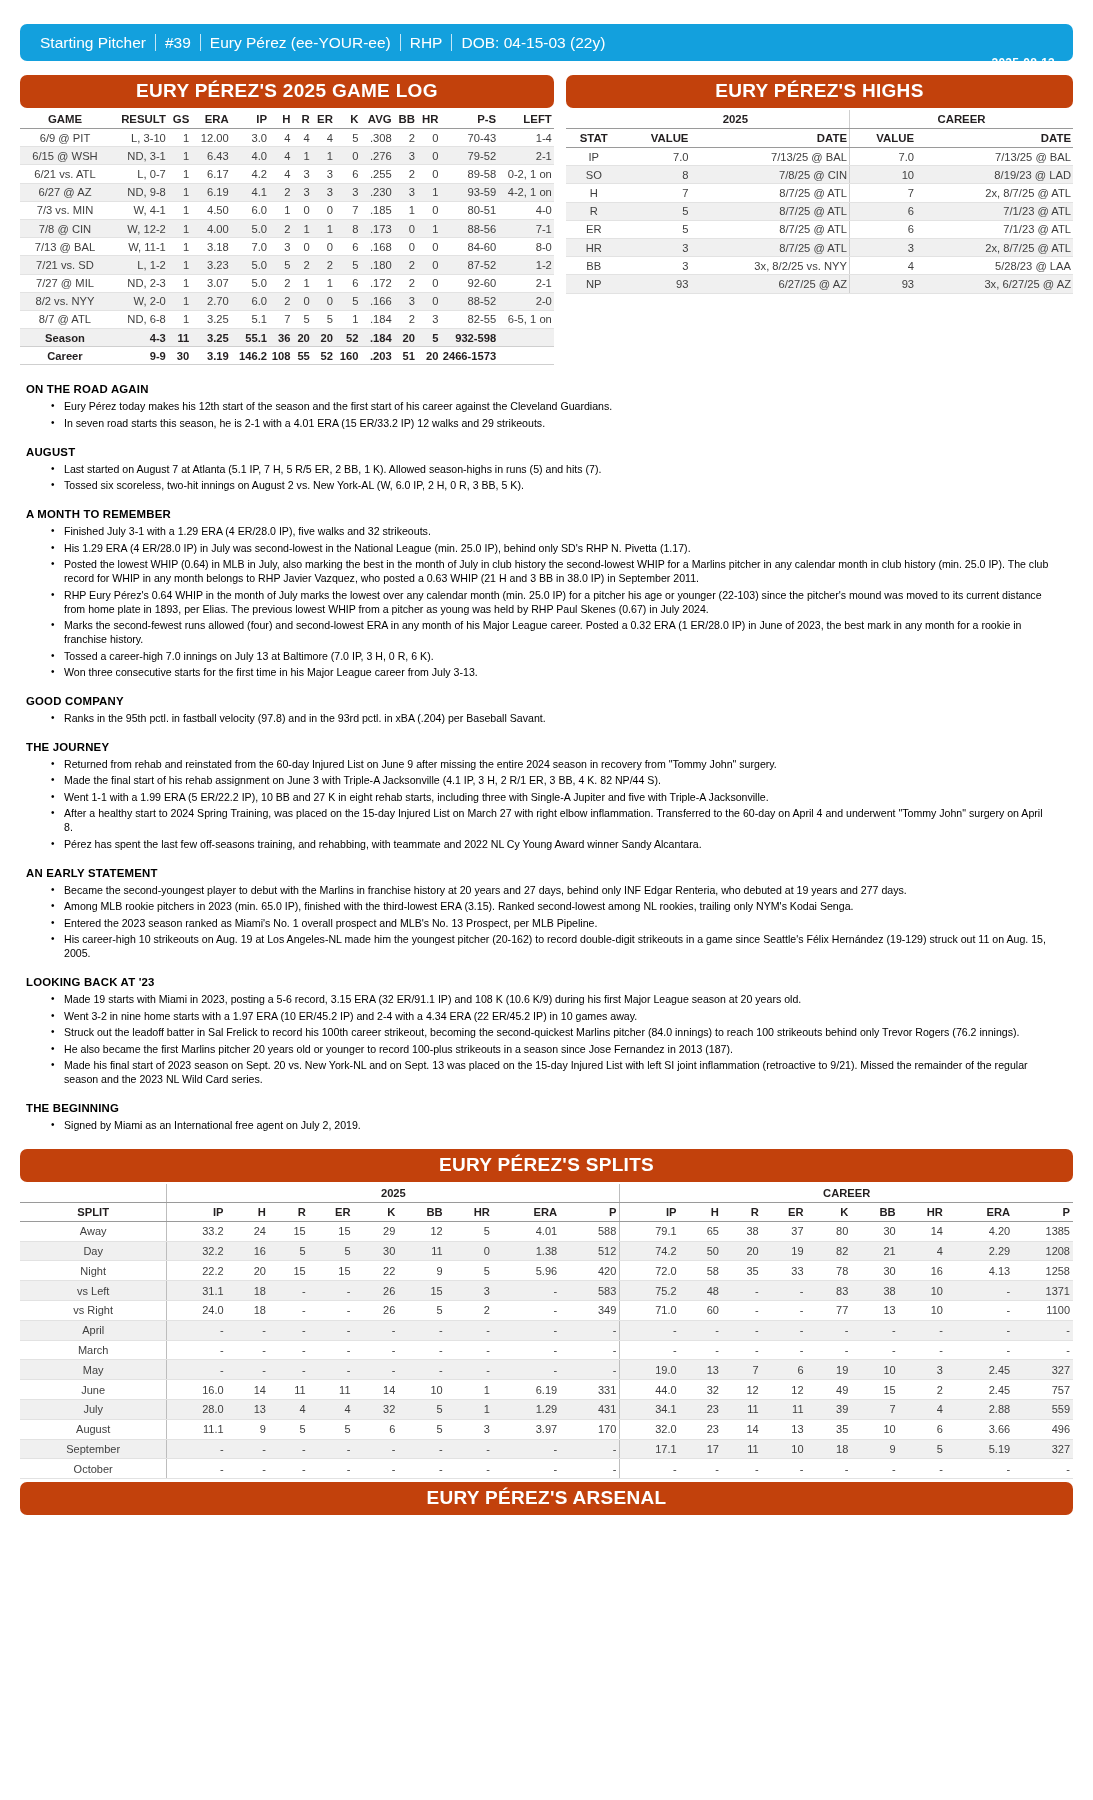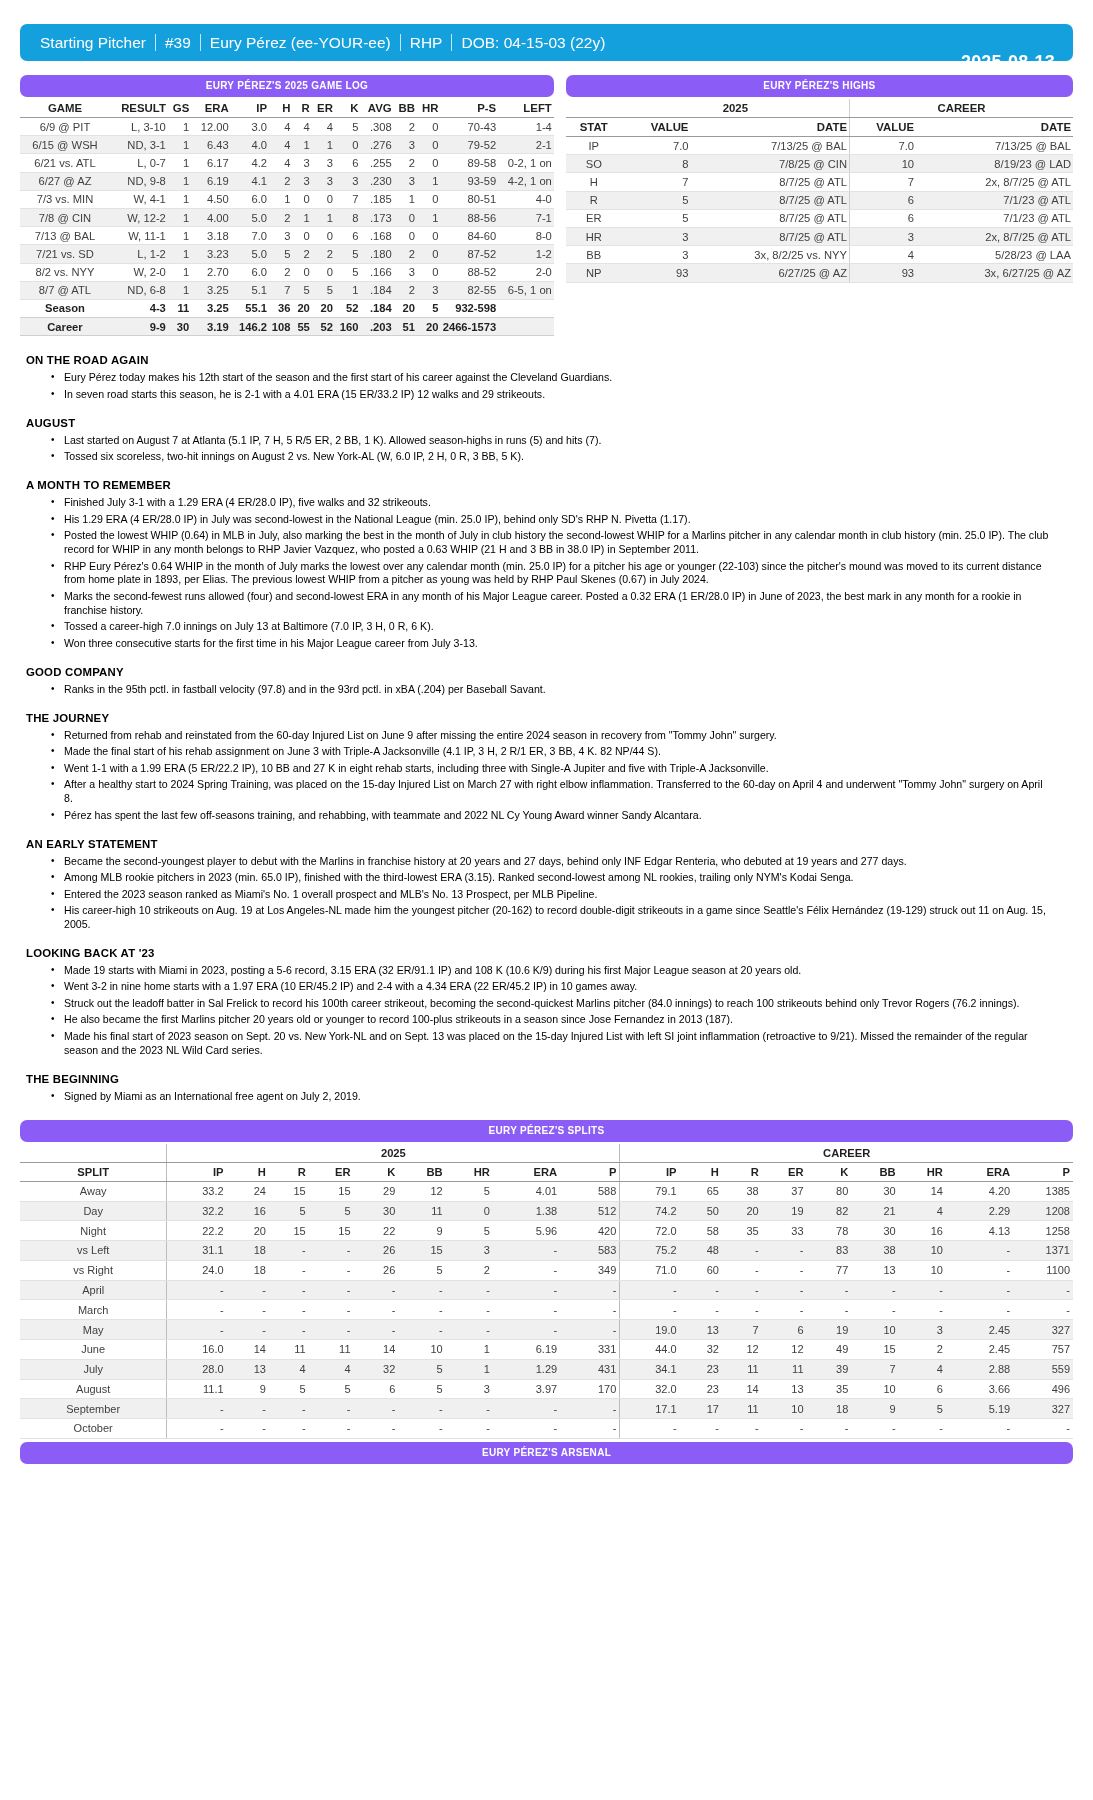--- a/index.html
+++ b/index.html
@@ -25,33 +25,33 @@
     align-items: center;
     justify-content: space-between;
     padding: 0 18px;
     color: #ffffff;
     margin-bottom: 14px;
   }
   .titlebar-left { display: flex; align-items: center; font-size: 15.5px; font-weight: normal; }
   .tb-seg { padding: 0 9px; white-space: nowrap; }
   .tb-seg:first-child { padding-left: 2px; }
   .tb-div { width: 1px; height: 17px; background: rgba(255,255,255,0.75); }
-  .titlebar-date { font-size: 18px; font-weight: bold; letter-spacing: .2px; margin-top: 40px; }
+  .titlebar-date { font-size: 12px; font-weight: bold; letter-spacing: .2px; margin-top: 40px; }
 
   
   .top-cols { display: flex; gap: 12px; align-items: flex-start; }
   .col-left { width: 540px; }
   .col-right { width: 513px; }
 
   .section-banner {
-    background: #8b5cf6;
+    background: #c2410c;
     color: #fff;
     border-radius: 7px;
     text-align: center;
-    font-size: 10px;
+    font-size: 19px;
     font-weight: bold;
     letter-spacing: .3px;
     padding: 5px 0 6px 0;
     margin-bottom: 2px;
   }
 
   table { border-collapse: collapse; width: 100%; }
 
   
   table.stat { font-size: 11.2px; }
@@ -354,20 +354,36 @@
               <td class="ta-r">5.0</td>
               <td class="ta-r">5</td>
               <td class="ta-r">2</td>
               <td class="ta-r">2</td>
               <td class="ta-r">5</td>
               <td class="ta-r">.180</td>
               <td class="ta-r">2</td>
               <td class="ta-r">0</td>
               <td class="ta-r">87-52</td>
               <td class="ta-r">1-2</td>
+            </tr>
+            <tr>
+              <td class="ta-l">7/27 @ MIL</td>
+              <td class="ta-r">ND, 2-3</td>
+              <td class="ta-r">1</td>
+              <td class="ta-r">3.07</td>
+              <td class="ta-r">5.0</td>
+              <td class="ta-r">2</td>
+              <td class="ta-r">1</td>
+              <td class="ta-r">1</td>
+              <td class="ta-r">6</td>
+              <td class="ta-r">.172</td>
+              <td class="ta-r">2</td>
+              <td class="ta-r">0</td>
+              <td class="ta-r">92-60</td>
+              <td class="ta-r">2-1</td>
             </tr>
             <tr>
               <td class="ta-l">8/2 vs. NYY</td>
               <td class="ta-r">W, 2-0</td>
               <td class="ta-r">1</td>
               <td class="ta-r">2.70</td>
               <td class="ta-r">6.0</td>
               <td class="ta-r">2</td>
               <td class="ta-r">0</td>
               <td class="ta-r">0</td>

